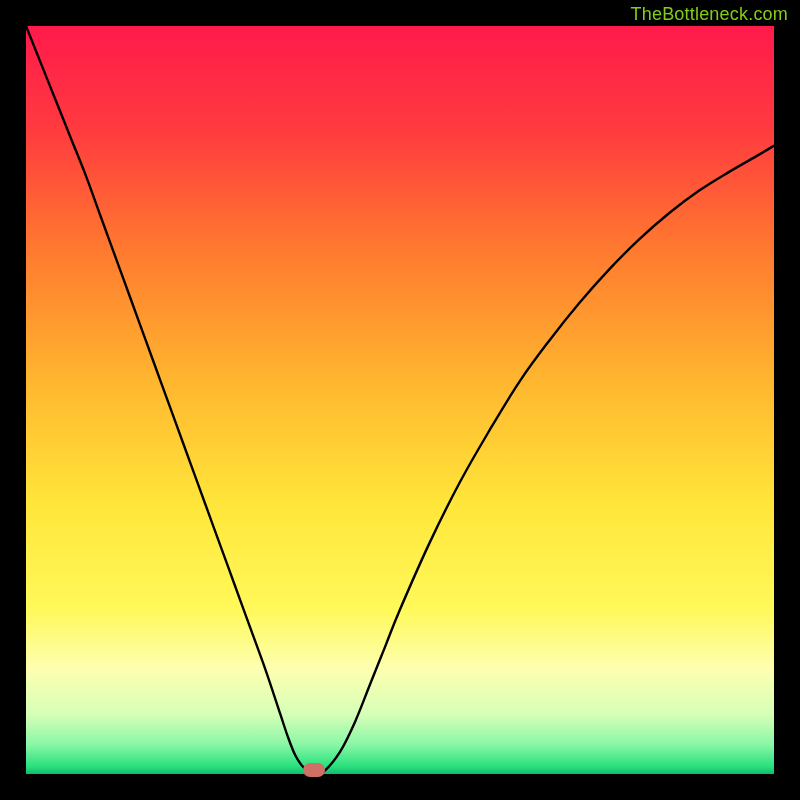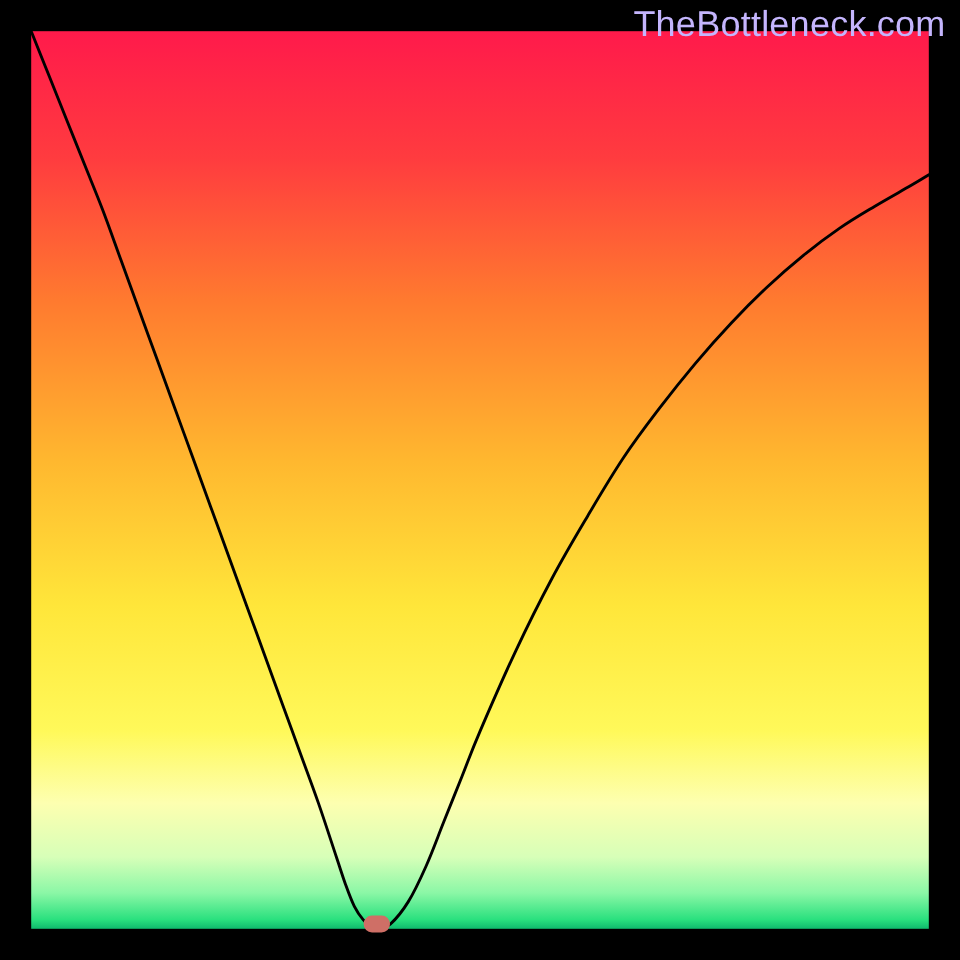--- a/index.html
+++ b/index.html
@@ -24,22 +24,22 @@
     left: 26px;
     top: 26px;
     width: 748px;
     height: 748px;
     
   }
   .watermark {
     position: absolute;
     top: 4px;
     right: 12px;
-    color: #c4b5fd;
-    font-size: 30px;
+    color: #84cc16;
+    font-size: 18px;
     font-weight: 400;
     letter-spacing: 0.2px;
     user-select: none;
   }
   svg.curve {
     position: absolute;
     left: 0;
     top: 0;
     width: 748px;
     height: 748px;

